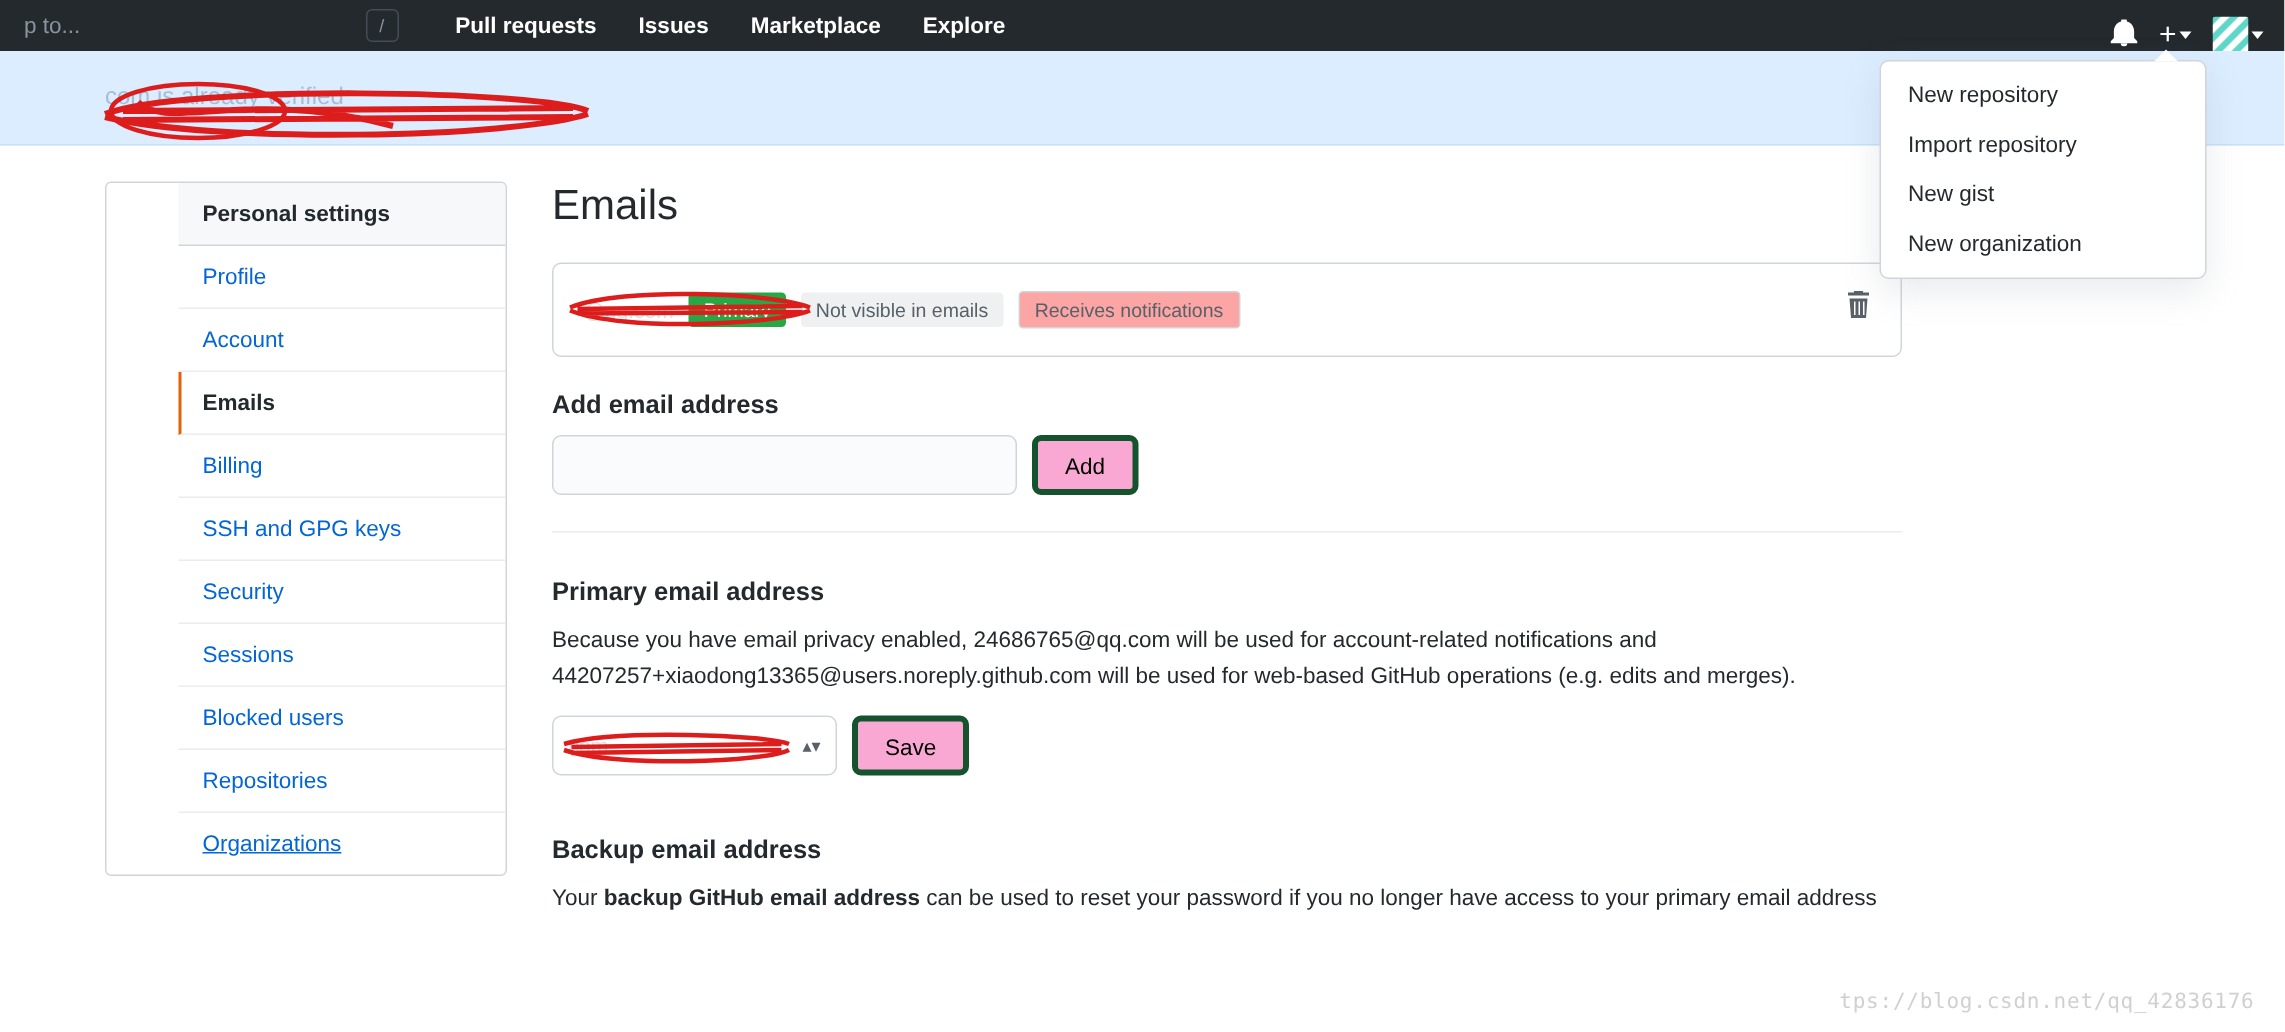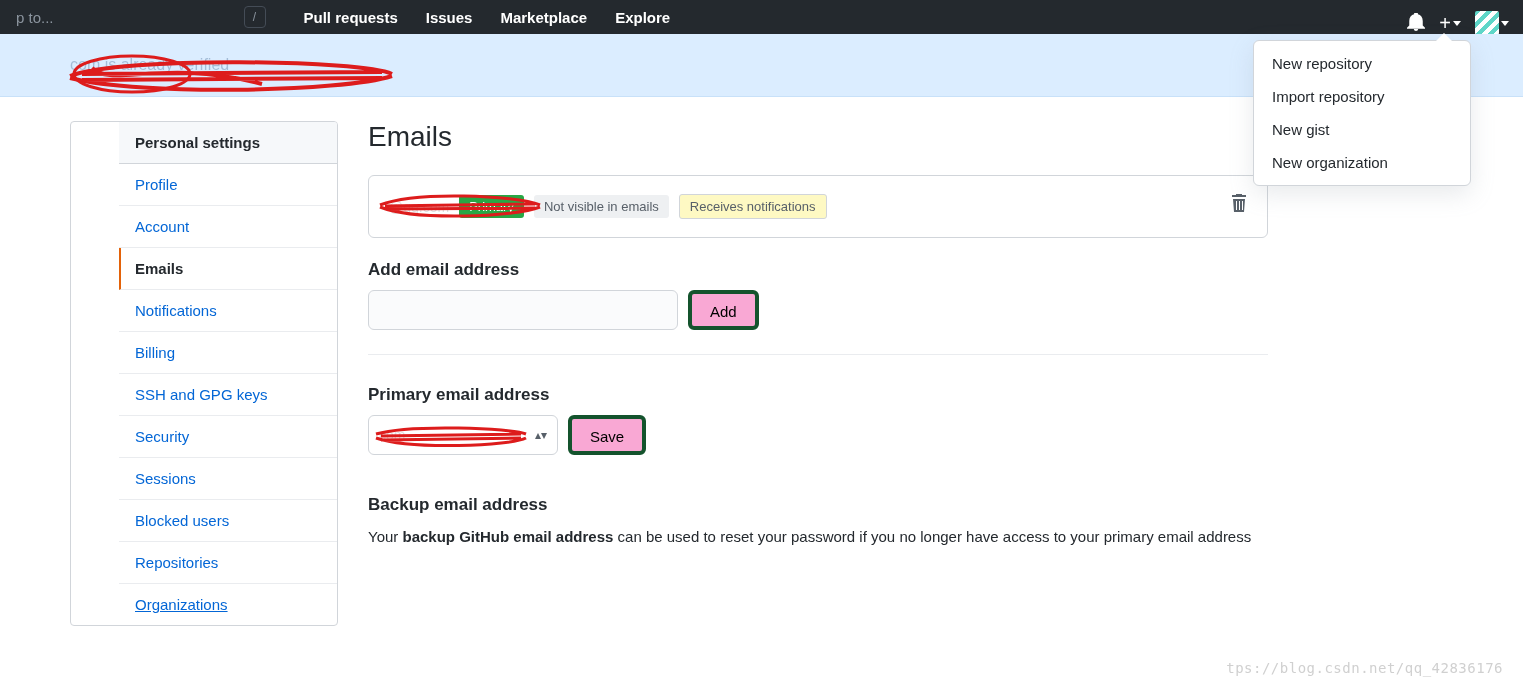--- a/index.html
+++ b/index.html
@@ -155,21 +155,21 @@
     margin-bottom: 22px;
   }
   .label-badge {
     border-radius: 3px;
     padding: 4px 10px;
     font-size: 13px;
     font-weight: 500;
   }
   .badge-primary { background:#28a745; color:#fff; }
   .badge-muted { background:#eef0f2; color:#586069; }
-  .badge-outline { border:1px solid #d1d5da; color:#586069; background:#fef9c3;}
+  .badge-outline { border:1px solid #d1d5da; color:#586069; background:#fca5a5;}
   .trash {
     position:absolute; right:20px; top:18px; cursor:pointer; color:#586069;
   }
   .section-heading { font-size: 17px; font-weight: 600; margin-bottom: 10px; }
   .form-row { display:flex; gap:10px; margin-bottom: 30px; padding-bottom:24px; border-bottom:1px solid #eaecef;}
   .text-input {
     border:1px solid #d1d5da; border-radius:6px; background:#fafbfc;
     padding: 9px 12px; font-size:15px; width: 310px; height:40px;
   }
   .btn {
@@ -246,21 +246,20 @@
 </div>
 
 <div class="container">
 
   <div class="sidebar">
     <div class="menu">
       <div class="menu-heading">Personal settings</div>
       <a class="menu-item">Profile</a>
       <a class="menu-item">Account</a>
       <a class="menu-item active">Emails</a>
-      <a class="menu-item">Notifications</a>
       <a class="menu-item">Billing</a>
       <a class="menu-item">SSH and GPG keys</a>
       <a class="menu-item">Security</a>
       <a class="menu-item">Sessions</a>
       <a class="menu-item">Blocked users</a>
       <a class="menu-item">Repositories</a>
       <a class="menu-item">Organizations</a>
     </div>
   </div>
 
@@ -284,20 +283,21 @@
       </span>
     </div>
 
     <div class="section-heading">Add email address</div>
     <div class="form-row">
       <input class="text-input" style="">
       <button class="btn">Add</button>
     </div>
 
     <div class="section-heading">Primary email address</div>
+    <p class="desc">Because you have email privacy enabled, 24686765@qq.com will be used for account-related notifications and 44207257+xiaodong13365@users.noreply.github.com will be used for web-based GitHub operations (e.g. edits and merges).</p>
     <div class="form-row" style="border-bottom:none;padding-bottom:0;margin-bottom:0;">
       <div class="select-wrap redact-select">
         <span style="opacity:0.15;">com</span>
         <span class="sort-icon">▴▾</span>
         <svg width="170" height="34" viewBox="0 0 170 34">
           <path d="M5 14 C 40 4, 140 8, 155 14 M5 18 C 40 30, 140 26, 155 18 M10 16 L 150 14 M10 20 L 150 18" stroke="#dd1c1c" stroke-width="3" fill="none"></path>
         </svg>
       </div>
       <button class="btn">Save</button>
     </div>

